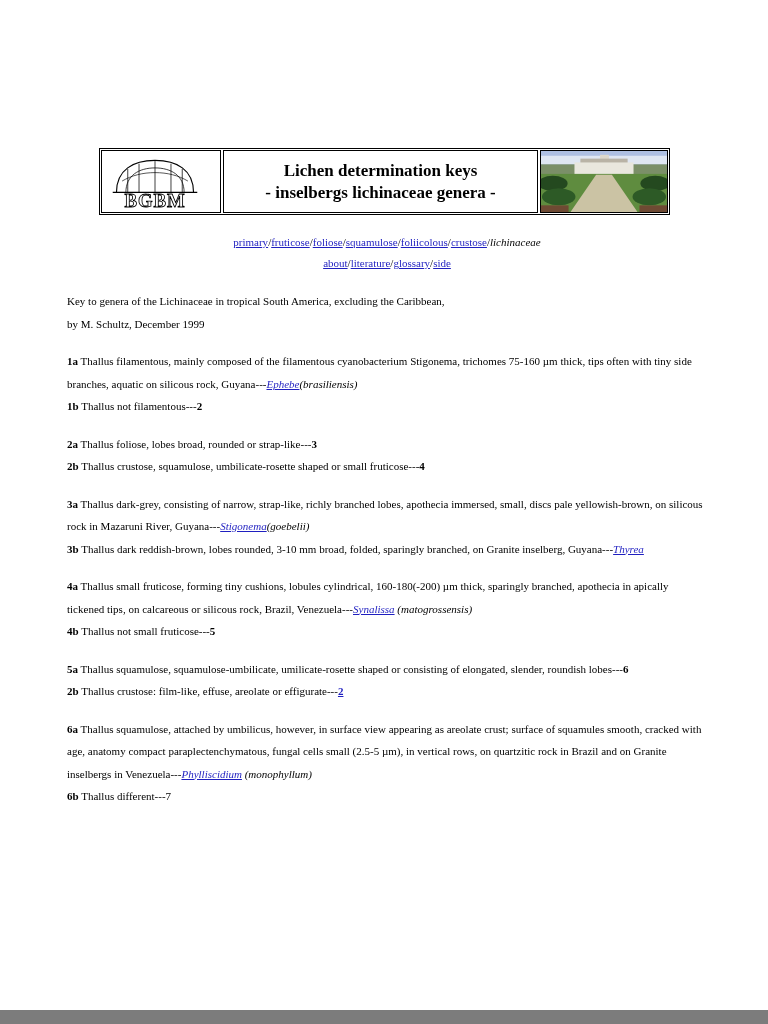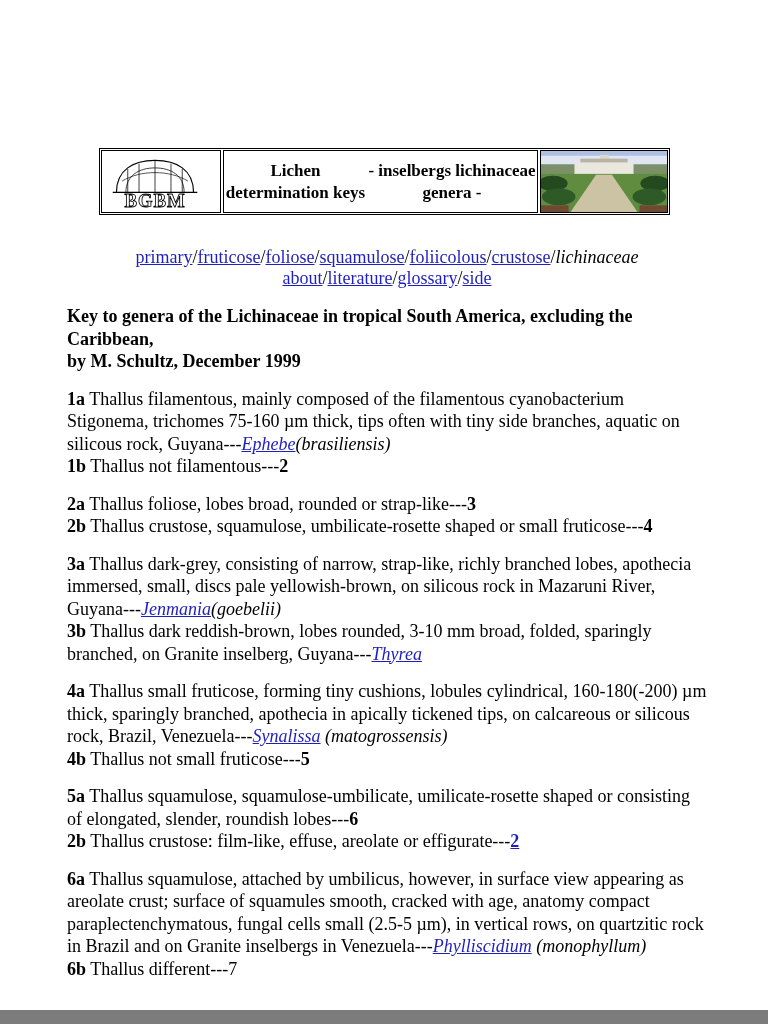--- a/index.html
+++ b/index.html
@@ -16,35 +16,35 @@
   
   .header-box {
     position: absolute; left: 99px; top: 148px;
     width: 571px; height: 67px;
     border: 1px solid #000; background: #fff;
     display: flex; gap: 2px; padding: 1px;
   }
   .cell { border: 1px solid #000; height: 100%; overflow: hidden; background: #fff; }
   .logo-cell { width: 120px; display: flex; align-items: center; }
   .title-cell {
-    flex: 1; display: flex; flex-direction: row;
+    flex: 1; display: flex; flex-direction: column;
     align-items: center; justify-content: center;
     font-weight: bold; font-size: 17px; line-height: 22px; text-align: center;
   }
   .photo-cell { width: 128px; padding: 0; }
   .photo-cell svg, .logo-cell svg { display: block; }
   .photo-cell svg { width: 100%; height: 100%; }
 
   
   .content {
-    position: absolute; left: 67px; top: 247px; width: 640px;
-    font-size: 18px; line-height: 22.5px; text-align: left;
+    position: absolute; left: 67px; top: 232px; width: 640px;
+    font-size: 11px; line-height: 22.5px; text-align: left;
   }
   .nav { text-align: center; line-height: 21px; margin-bottom: 16px; }
-  .heading { font-weight: bold; }
+  .heading { font-weight: normal; }
   .heading-block { margin-bottom: 15px; }
   .key-group { margin-bottom: 15px; }
   .key-item { }
 
   a.lnk { color: var(--link-color, #1f1fc0); text-decoration: underline; cursor: pointer; }
   .b { font-weight: bold; }
   .i { font-style: italic; }
 
   .bottom-strip {
     position: absolute; left: 0; bottom: 0; width: 768px; height: 14px;
@@ -112,21 +112,21 @@
     <div>
         <div class="key-group">
           <div class="key-item"><span class="b">1a</span><span> Thallus filamentous, mainly composed of the filamentous cyanobacterium Stigonema, trichomes 75-160 µm thick, tips often with tiny side branches, aquatic on silicous rock, Guyana---</span><a href="#" class="lnk i">Ephebe</a><span class="i">(brasiliensis)</span></div>
           <div class="key-item"><span class="b">1b</span><span> Thallus not filamentous---</span><span class="b">2</span></div>
         </div>
         <div class="key-group">
           <div class="key-item"><span class="b">2a</span><span> Thallus foliose, lobes broad, rounded or strap-like---</span><span class="b">3</span></div>
           <div class="key-item"><span class="b">2b</span><span> Thallus crustose, squamulose, umbilicate-rosette shaped or small fruticose---</span><span class="b">4</span></div>
         </div>
         <div class="key-group">
-          <div class="key-item"><span class="b">3a</span><span> Thallus dark-grey, consisting of narrow, strap-like, richly branched lobes, apothecia immersed, small, discs pale yellowish-brown, on silicous rock in Mazaruni River, Guyana---</span><a href="#" class="lnk i">Jenmania</a><span class="i">(goebelii)</span></div>
+          <div class="key-item"><span class="b">3a</span><span> Thallus dark-grey, consisting of narrow, strap-like, richly branched lobes, apothecia immersed, small, discs pale yellowish-brown, on silicous rock in Mazaruni River, Guyana---</span><a href="#" class="lnk i">Stigonema</a><span class="i">(goebelii)</span></div>
           <div class="key-item"><span class="b">3b</span><span> Thallus dark reddish-brown, lobes rounded, 3-10 mm broad, folded, sparingly branched, on Granite inselberg, Guyana---</span><a href="#" class="lnk i">Thyrea</a></div>
         </div>
         <div class="key-group">
           <div class="key-item"><span class="b">4a</span><span> Thallus small fruticose, forming tiny cushions, lobules cylindrical, 160-180(-200) µm thick, sparingly branched, apothecia in apically tickened tips, on calcareous or silicous rock, Brazil, Venezuela---</span><a href="#" class="lnk i">Synalissa</a><span class="i"> (matogrossensis)</span></div>
           <div class="key-item"><span class="b">4b</span><span> Thallus not small fruticose---</span><span class="b">5</span></div>
         </div>
         <div class="key-group">
           <div class="key-item"><span class="b">5a</span><span> Thallus squamulose, squamulose-umbilicate, umilicate-rosette shaped or consisting of elongated, slender, roundish lobes---</span><span class="b">6</span></div>
           <div class="key-item"><span class="b">2b</span><span> Thallus crustose: film-like, effuse, areolate or effigurate---</span><a href="#" class="lnk b">2</a></div>
         </div>

